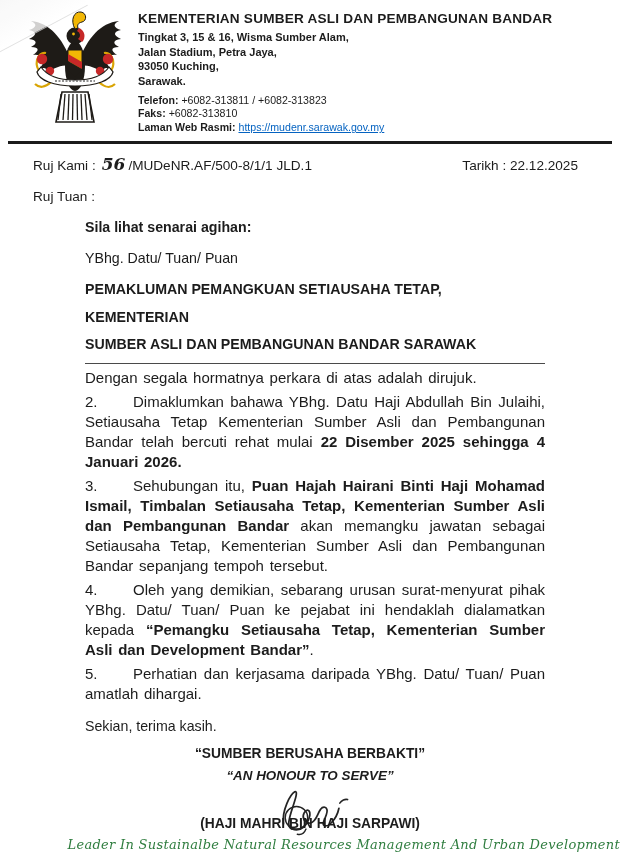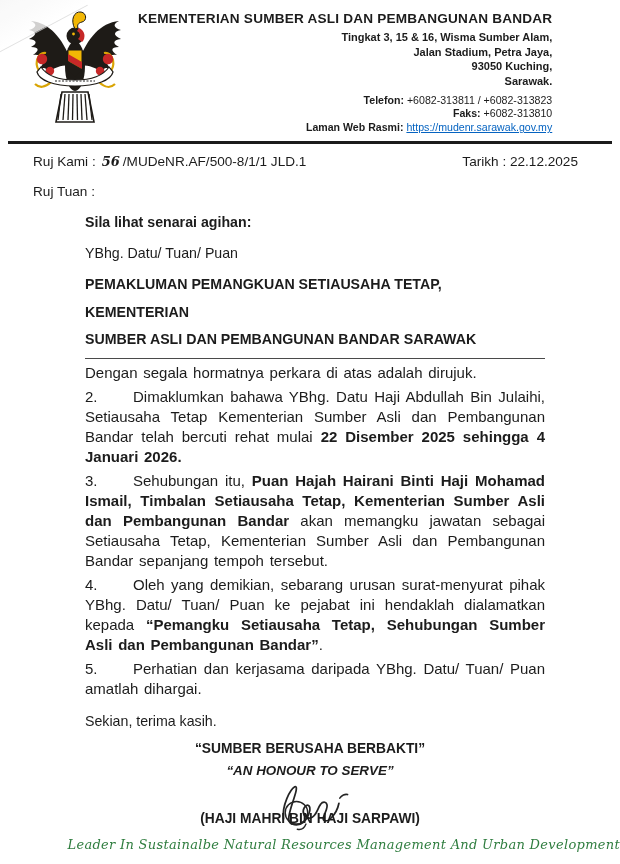--- a/index.html
+++ b/index.html
@@ -14,32 +14,32 @@
   .scan-fold{
     position:absolute;top:-26px;left:-30px;width:110px;height:60px;
     border-bottom:1px solid #d9d9d9;transform:rotate(-28deg);
     background:linear-gradient(180deg,#f4f4f4,#ffffff);
     opacity:.8;pointer-events:none;
   }
   
   .header{display:flex;padding:8px 10px 0 24px;}
   .crest{flex:0 0 102px;}
   .crest svg{width:102px;height:122px;display:block;}
-  .header-text{margin-left:12px;padding-top:3px;text-align:right;}
+  .header-text{margin-left:12px;padding-top:3px;}
   .ministry{font-size:13.6px;font-weight:bold;letter-spacing:.2px;}
   .addr{font-size:11px;font-weight:bold;line-height:1.33;margin-top:4px;}
   .contact{font-size:10.6px;margin-top:5px;line-height:1.32;}
   .contact .lbl{font-weight:bold;}
   .weblink{color:#0563c1;}
   .header-rule{height:2.5px;background:#1b1b1b;margin:6px 8px 0 8px;}
   
   .ref-row{display:flex;justify-content:space-between;align-items:baseline;
            padding:10px 42px 0 33px;font-size:13.6px;}
   .handnum{font-family:"DejaVu Serif",serif;font-style:italic;font-weight:bold;
-           font-size:13px;padding:0 3px 0 6px;}
+           font-size:17px;padding:0 3px 0 6px;}
   .ruj-tuan{padding:15px 0 0 33px;font-size:13.6px;}
   
   .content{margin:0 75px 0 85px;}
   .dist-note{font-weight:bold;font-size:14.2px;margin-top:15px;}
   .addressee{font-size:14.2px;margin-top:15px;}
   .subject{margin-top:10px;text-align:left;font-weight:bold;font-size:14.2px;
            line-height:1.95;border-bottom:1.5px solid #4a4a4a;padding-bottom:4px;}
   .para{margin-top:4px;font-size:15px;line-height:20px;text-align:justify;
         word-spacing:1.5px;}
   .para .num{display:inline-block;width:48px;}
@@ -144,21 +144,21 @@
 
   <div class="subject">
     <div>PEMAKLUMAN PEMANGKUAN SETIAUSAHA TETAP, KEMENTERIAN</div>
     <div>SUMBER ASLI DAN PEMBANGUNAN BANDAR SARAWAK</div>
   </div>
 
   <div>
       <div class="para"><span>Dengan segala hormatnya perkara di atas adalah dirujuk.</span></div>
       <div class="para"><span class="num">2.</span><span>Dimaklumkan bahawa YBhg. Datu Haji Abdullah Bin Julaihi, Setiausaha Tetap Kementerian Sumber Asli dan Pembangunan Bandar telah bercuti rehat mulai </span><span class="b">22 Disember 2025 sehingga 4 Januari 2026.</span></div>
       <div class="para"><span class="num">3.</span><span>Sehubungan itu, </span><span class="b">Puan Hajah Hairani Binti Haji Mohamad Ismail, Timbalan Setiausaha Tetap, Kementerian Sumber Asli dan Pembangunan Bandar</span><span> akan memangku jawatan sebagai Setiausaha Tetap, Kementerian Sumber Asli dan Pembangunan Bandar sepanjang tempoh tersebut.</span></div>
-      <div class="para"><span class="num">4.</span><span>Oleh yang demikian, sebarang urusan surat-menyurat pihak YBhg. Datu/ Tuan/ Puan ke pejabat ini hendaklah dialamatkan kepada </span><span class="b">“Pemangku Setiausaha Tetap, Sehubungan Sumber Asli dan Pembangunan Bandar”</span><span>.</span></div>
+      <div class="para"><span class="num">4.</span><span>Oleh yang demikian, sebarang urusan surat-menyurat pihak YBhg. Datu/ Tuan/ Puan ke pejabat ini hendaklah dialamatkan kepada </span><span class="b">“Pemangku Setiausaha Tetap, Kementerian Sumber Asli dan Development Bandar”</span><span>.</span></div>
       <div class="para"><span class="num">5.</span><span>Perhatian dan kerjasama daripada YBhg. Datu/ Tuan/ Puan amatlah dihargai.</span></div>
     </div>
 
   <div class="closing-line">Sekian, terima kasih.</div>
 </div>
 
 <div class="signoff">
   <div class="motto-my">“SUMBER BERUSAHA BERBAKTI”</div>
   <div class="motto-en">“AN HONOUR TO SERVE”</div>
   <div class="signature">

